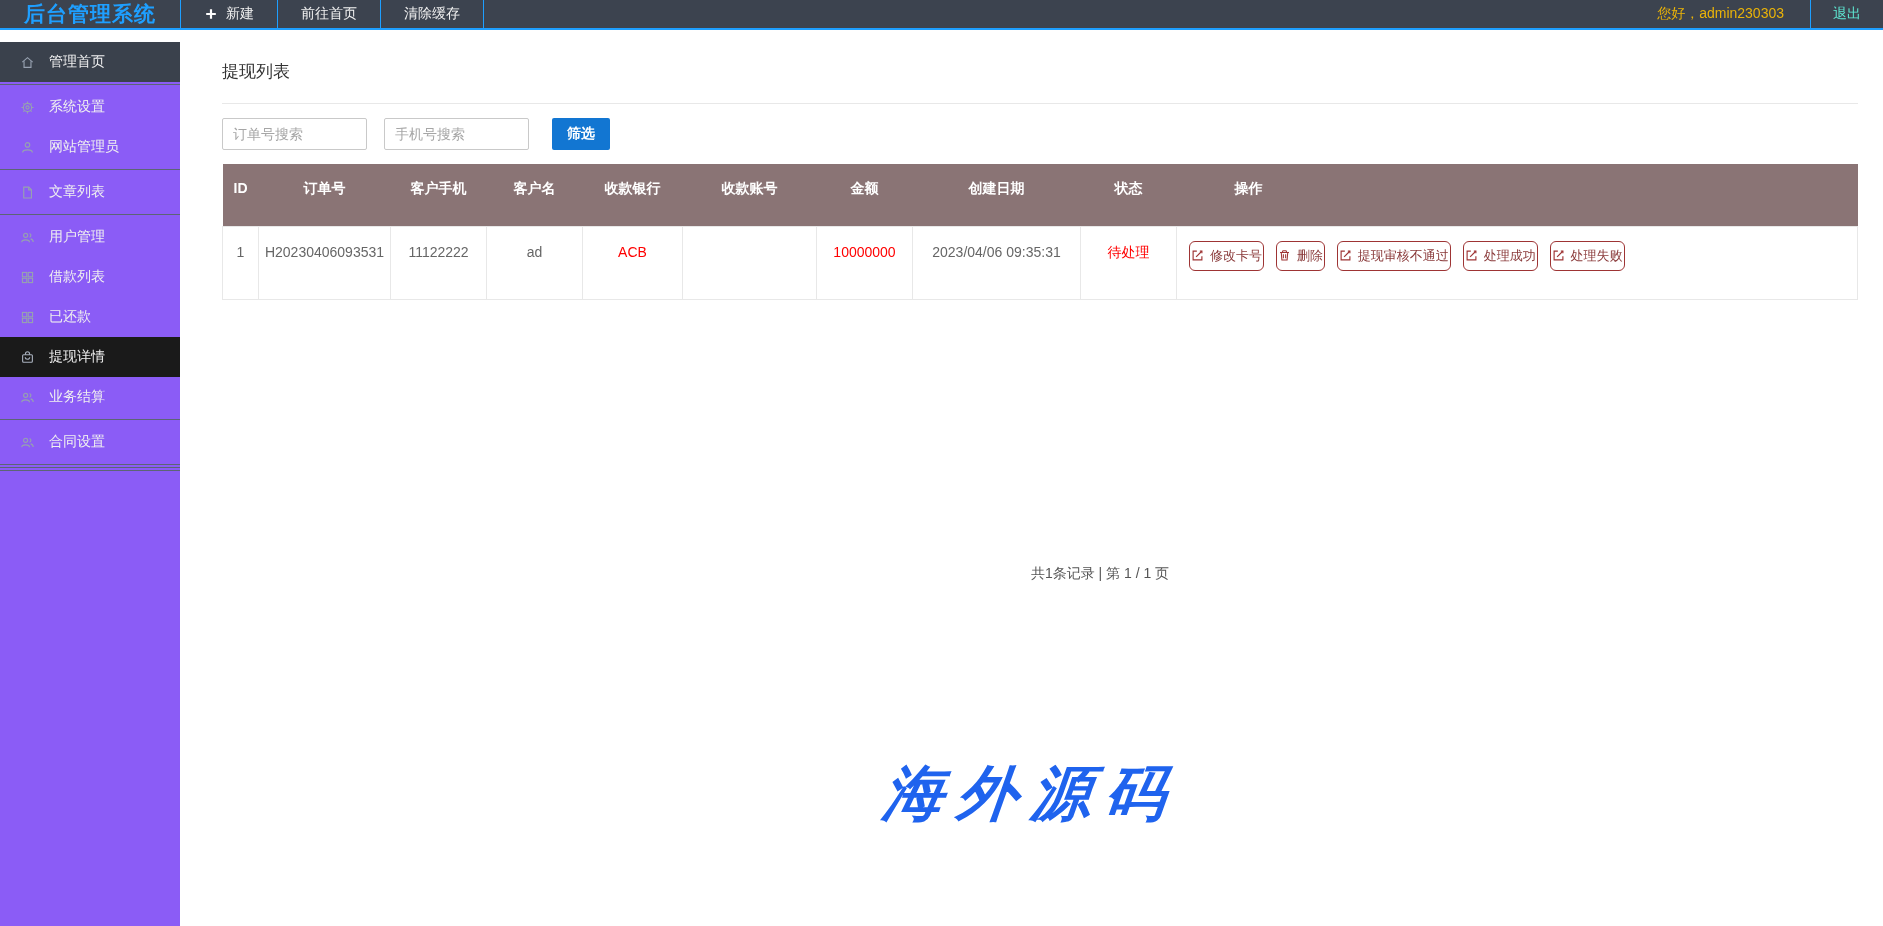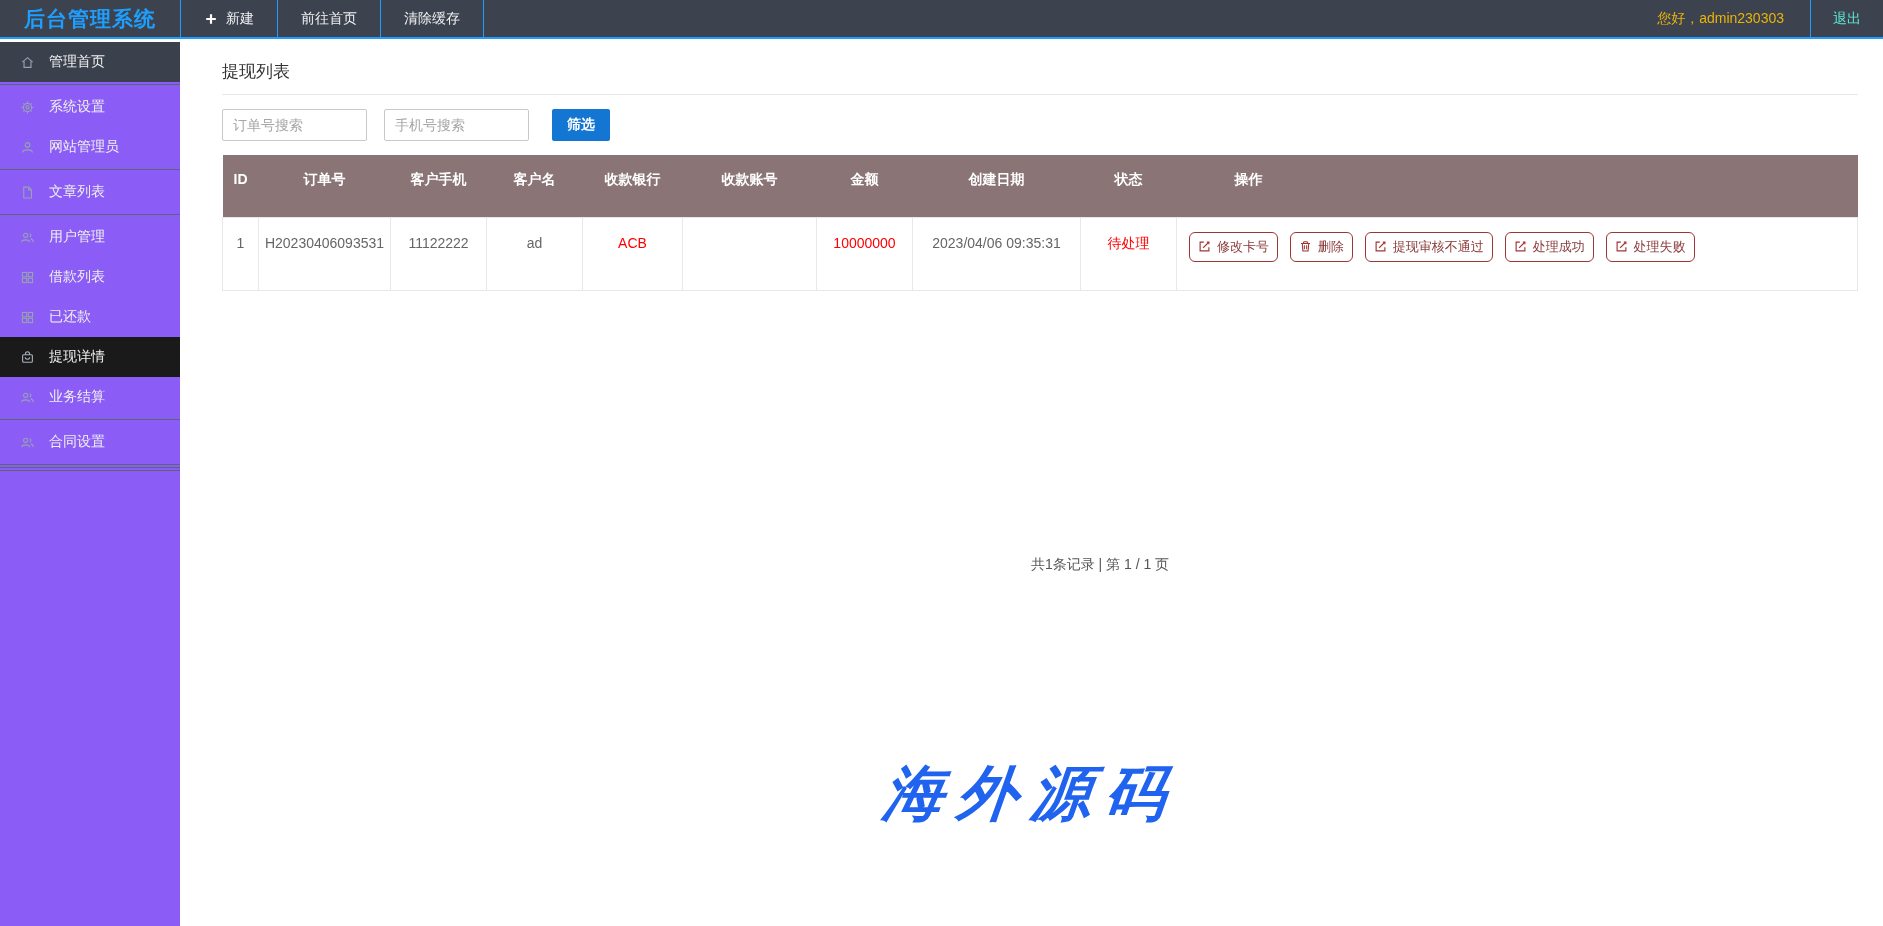--- a/index.html
+++ b/index.html
@@ -5,21 +5,21 @@
   * { box-sizing: border-box; margin: 0; padding: 0; }
   html, body { width: 1883px; height: 926px; }
   body {
     font-family: "Liberation Sans", sans-serif;
     background: #ffffff;
     position: relative;
     overflow: hidden;
   }
   
   .topbar {
-    position: absolute; top: 0; left: 0; right: 0; height: 39px;
+    position: absolute; top: 0; left: 0; right: 0; height: 30px;
     background: #3c434f;
     border-bottom: 2px solid #1E9FFF;
     display: flex; align-items: stretch;
     z-index: 5;
   }
   .logo {
     width: 180px; display: flex; align-items: center; justify-content: center;
     color: #1E9FFF; font-size: 21px; font-weight: bold; letter-spacing: 1px;
   }
   .topnav { display: flex; align-items: stretch; }
@@ -50,21 +50,21 @@
   .side-item.active .sicon { color: #a8b0bd; }
   .side-divider { height: 1px; background: #5c6574; margin: 2px 0; }
 
   
   .main {
     position: absolute; top: 42px; left: 180px; right: 0; bottom: 0;
     background: #fff; padding: 18px 25px 0 42px;
   }
   .page-title {
     font-size: 17px; color: #333;
-    padding-bottom: 11px; border-bottom: 1px solid #e8e8e8;
+    padding-bottom: 20px; border-bottom: 1px solid #e8e8e8;
   }
   .search-row { margin-top: 14px; display: flex; align-items: center; }
   .search-input {
     width: 145px; height: 32px;
     border: 1px solid #c9c9c9; border-radius: 2px;
     padding: 0 10px; font-size: 14px; color: #333;
     margin-right: 17px; outline: none;
     font-family: "Liberation Sans", sans-serif;
   }
   .search-input::placeholder { color: #a6a6a6; }
@@ -87,21 +87,21 @@
     height: 73px; vertical-align: top; padding-top: 17px;
     border: 1px solid #e8e8e8; background: #fff;
     color: #666; font-size: 14px; text-align: center;
   }
   tbody td.red { color: #ff0000; }
   tbody td.op-col { text-align: left; padding-left: 12px; padding-top: 14px; }
   .action-btn {
     display: inline-flex; align-items: center; gap: 6px;
     border: 1px solid #9e3434; border-radius: 6px;
     background: #fff; color: #8a3a3a;
-    padding: 5px 8px; margin-right: 8px;
+    padding: 5px 1px; margin-right: 8px;
     font-size: 13px; cursor: pointer;
     font-family: "Liberation Sans", sans-serif;
   }
   .action-btn .aicon { display: flex; color: #9e3434; }
   .pagination {
     margin-top: 265px; text-align: center;
     color: #555; font-size: 14px;
     transform: translateX(60px);
   }
   .watermark {

